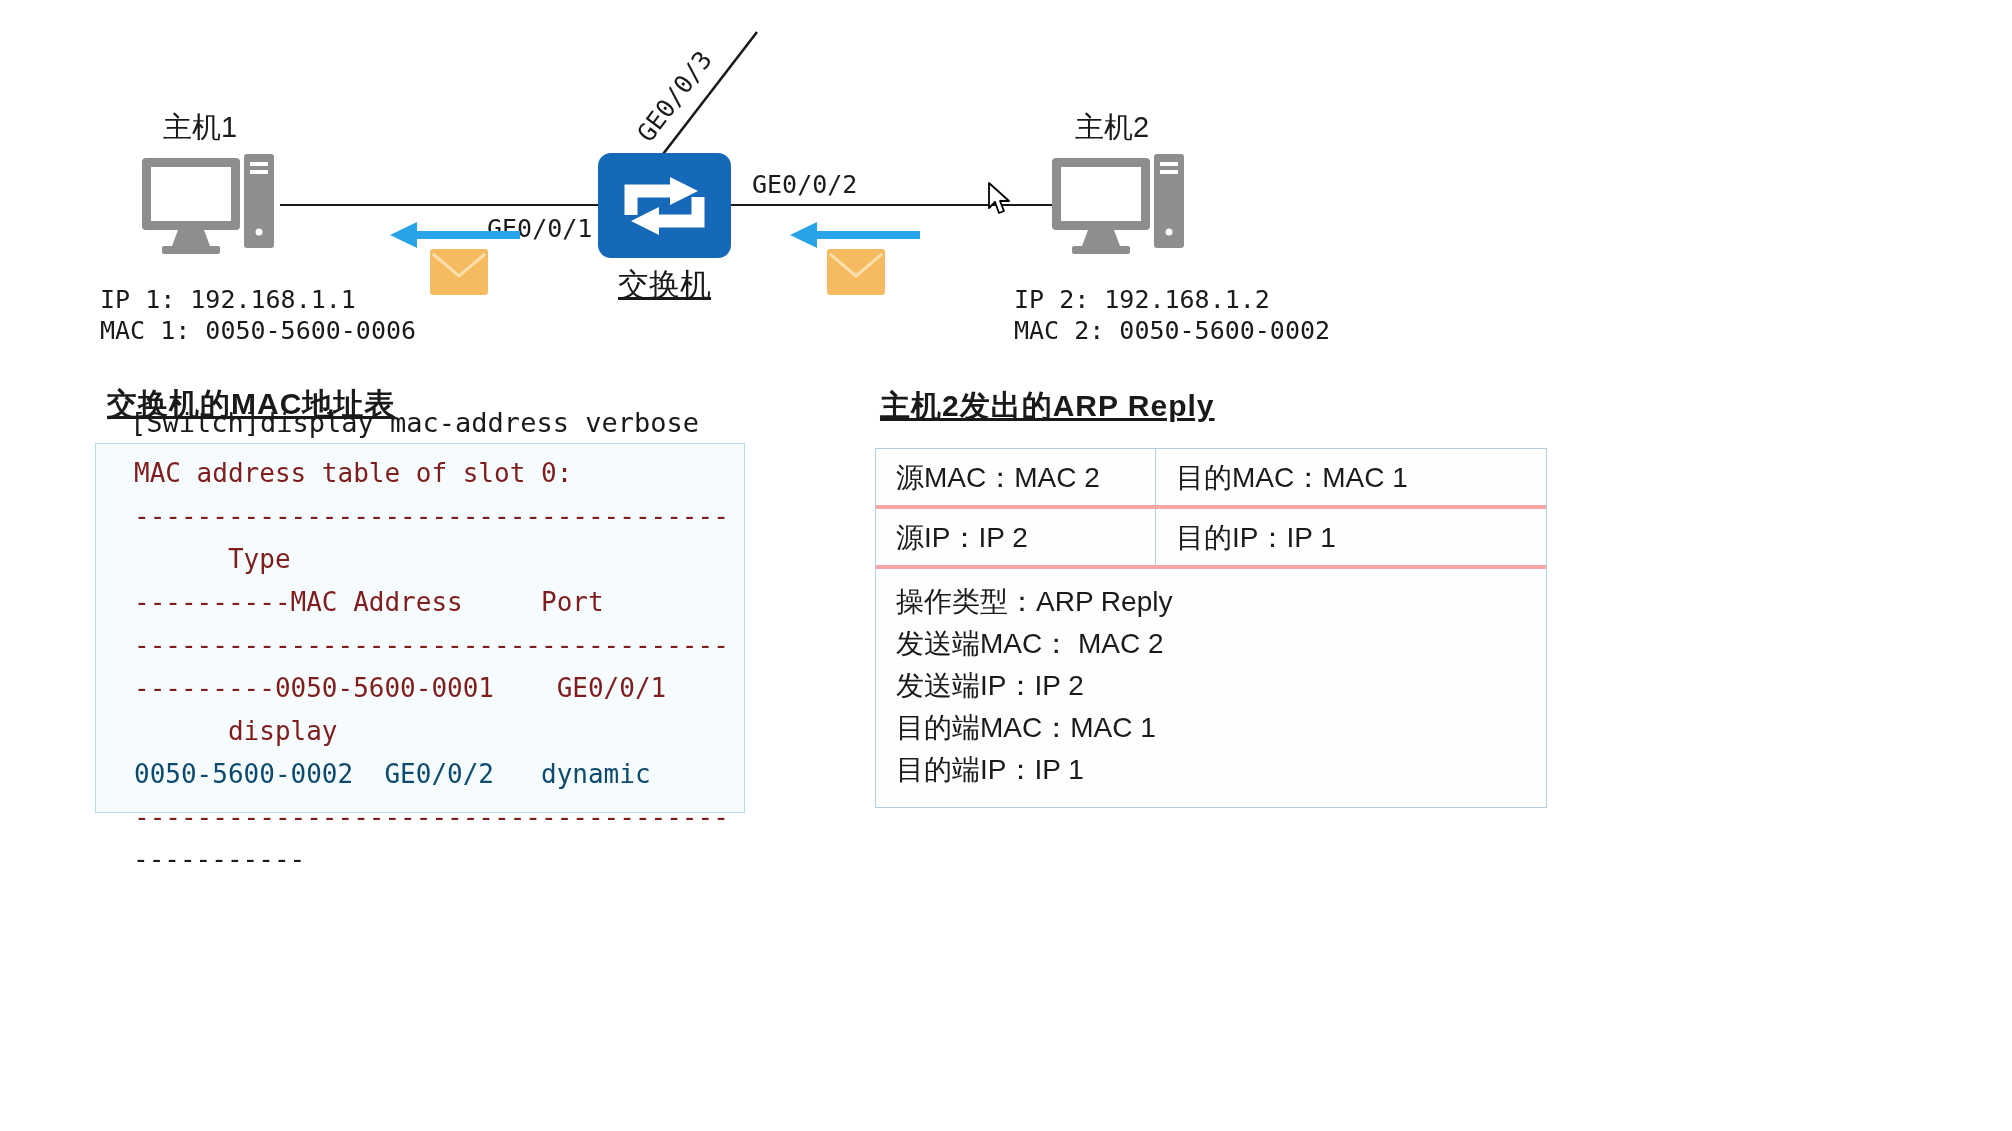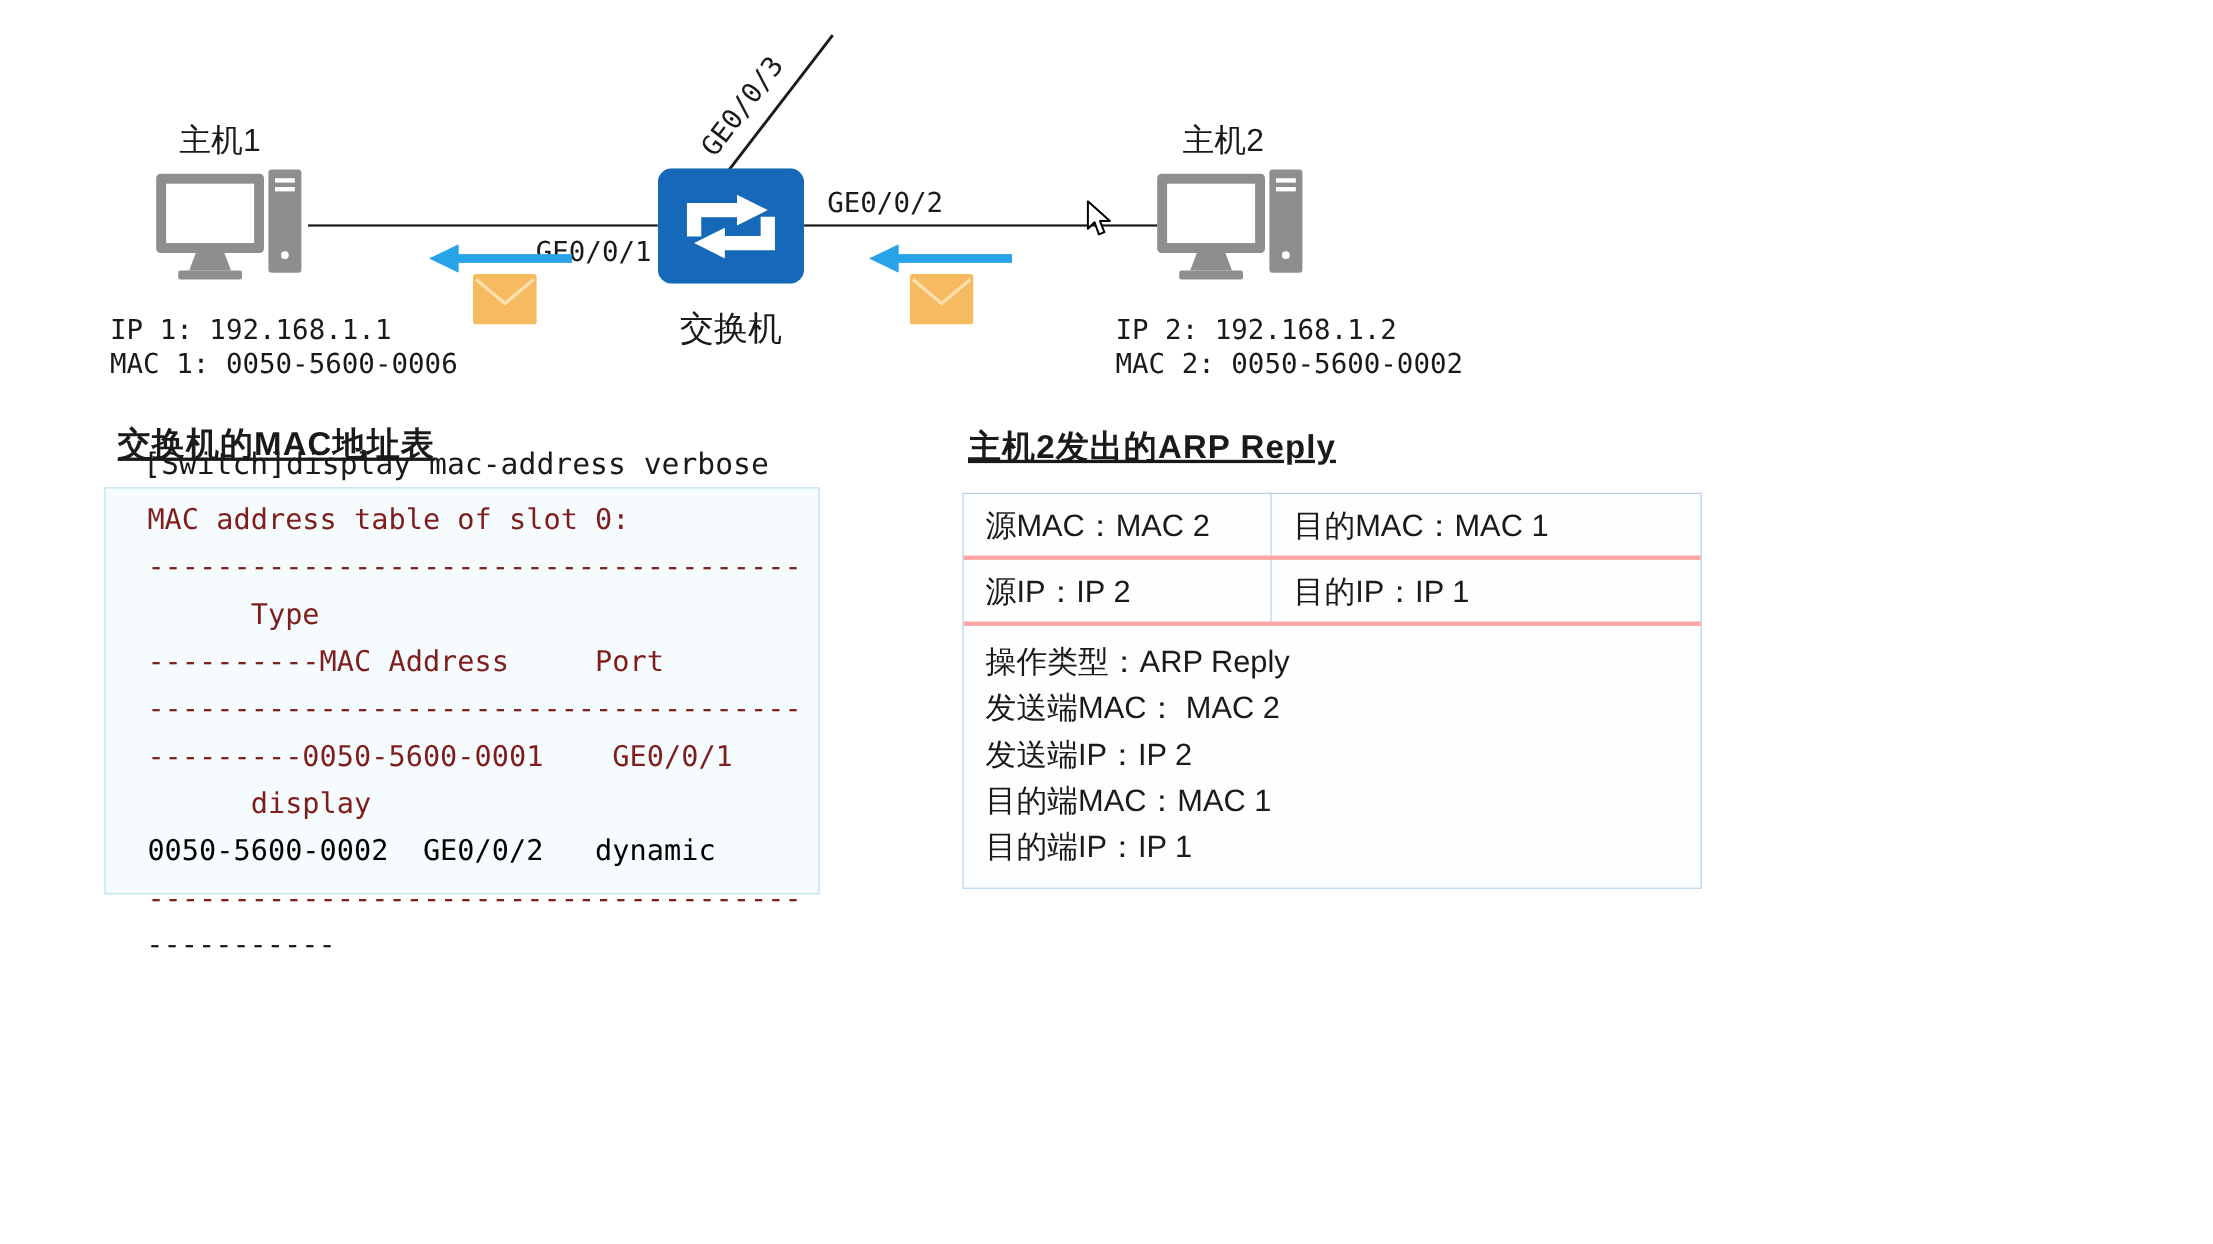--- a/index.html
+++ b/index.html
@@ -26,21 +26,21 @@
   .cli-command { font-size:27px; z-index:2; color:#1a1a1a; }
   .macbox {
     width:650px; height:370px;
     border:1px solid #ade0ec;
     background:#f6fcfe;
     padding:8px 0 0 38px;
     overflow:visible;
     z-index:1;
   }
   .macbox-line { font-size:26px; height:43px; line-height:43px; white-space:pre; color:#7f1d1d; }
-  .macbox-line.hl { color:#000000; }
+  .macbox-line.hl { color:#0c4a6e; }
   .mac-footer { font-size:26px; line-height:43px; white-space:pre; }
 
   
   .arp-table { width:672px; border:1px solid #aecde6; background:#fdfeff; }
   .arp-row { display:flex; height:60px; border-bottom:4px solid #fca5a5; }
   .arp-cell { font-size:28px; line-height:58px; padding-left:20px; white-space:pre; }
   .arp-cell.left { width:280px; border-right:1px solid #aecde6; }
   .arp-cell.right { flex:1; }
   .arp-detail { padding:12px 0 16px 20px; }
   .arp-detail-line { font-size:28px; line-height:42px; white-space:pre; }
@@ -70,21 +70,21 @@
   <div class="abs addr-line mono" style="left:100px; top:284px;">IP 1: 192.168.1.1</div>
   <div class="abs addr-line mono" style="left:100px; top:315px;">MAC 1: 0050-5600-0006</div>
 
   <svg class="abs" style="left:598px; top:153px;" width="133" height="105" viewBox="0 0 133 105">
     <rect x="0" y="0" width="133" height="105" rx="13" fill="#1669b8"></rect>
     <path d="M33 62 L33 38 L76 38" stroke="#ffffff" stroke-width="13" fill="none"></path>
     <polygon points="72,24 72,52 100,38" fill="#ffffff"></polygon>
     <path d="M100 44 L100 68 L57 68" stroke="#ffffff" stroke-width="13" fill="none"></path>
     <polygon points="61,54 61,82 33,68" fill="#ffffff"></polygon>
   </svg>
-  <div class="abs switch-label" style="left:598px; top:278px;">交换机</div>
+  <div class="abs switch-label" style="left:598px; top:264px;text-decoration:underline;">交换机</div>
 
   <div class="abs host-label" style="left:1012px; top:108px;">主机2</div>
   <svg class="abs" style="left:1050px; top:152px;" width="145" height="112" viewBox="0 0 145 112">
     <rect x="104" y="2" width="30" height="94" rx="3" fill="#8e8e8e"></rect>
     <rect x="110" y="10" width="18" height="4" fill="#ffffff"></rect>
     <rect x="110" y="18" width="18" height="4" fill="#ffffff"></rect>
     <circle cx="119" cy="80" r="3.5" fill="#ffffff"></circle>
     <rect x="2" y="6" width="98" height="72" rx="4" fill="#8e8e8e"></rect>
     <rect x="11" y="15" width="80" height="54" fill="#ffffff"></rect>
     <polygon points="38,78 64,78 70,94 32,94" fill="#8e8e8e"></polygon>

